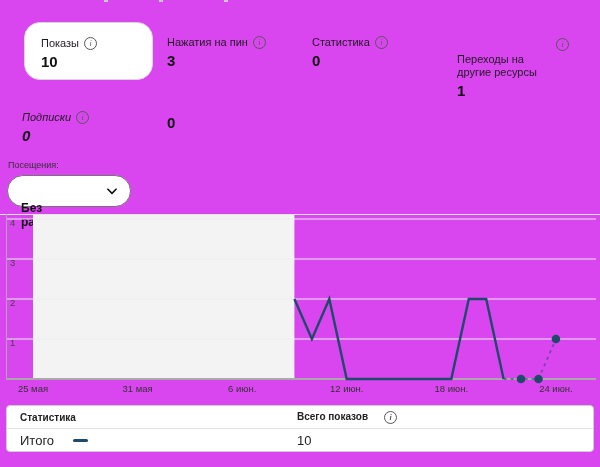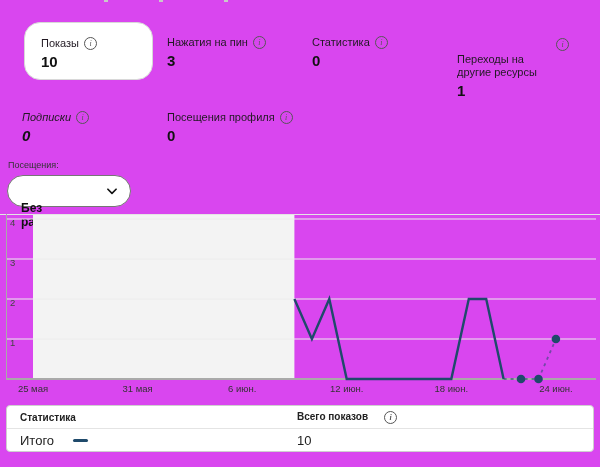--- a/index.html
+++ b/index.html
@@ -84,24 +84,20 @@
 
   <div class="metric" style="left:22px;top:111px;font-style:italic;">
     <div class="m-label">
       <span class="txt">Подписки</span>
       <span class="info"></span>
     </div>
     <div class="m-value">0</div>
   </div>
 
   <div class="metric" style="left:167px;top:111px;">
-    <div class="m-label">
-      <span class="txt">Посещения профиля</span>
-      <span class="info"></span>
-    </div>
     <div class="m-value">0</div>
   </div>
 
   <div class="breakdown-label">Посещения:</div>
   <div class="dropdown">
     <span class="sel">Без разделения</span>
     <svg width="11" height="7" viewBox="0 0 11 7">
       <polyline points="1,1 5.5,5.5 10,1" fill="none" stroke="#111" stroke-width="1.8" stroke-linecap="round" stroke-linejoin="round"></polyline>
     </svg>
   </div>

